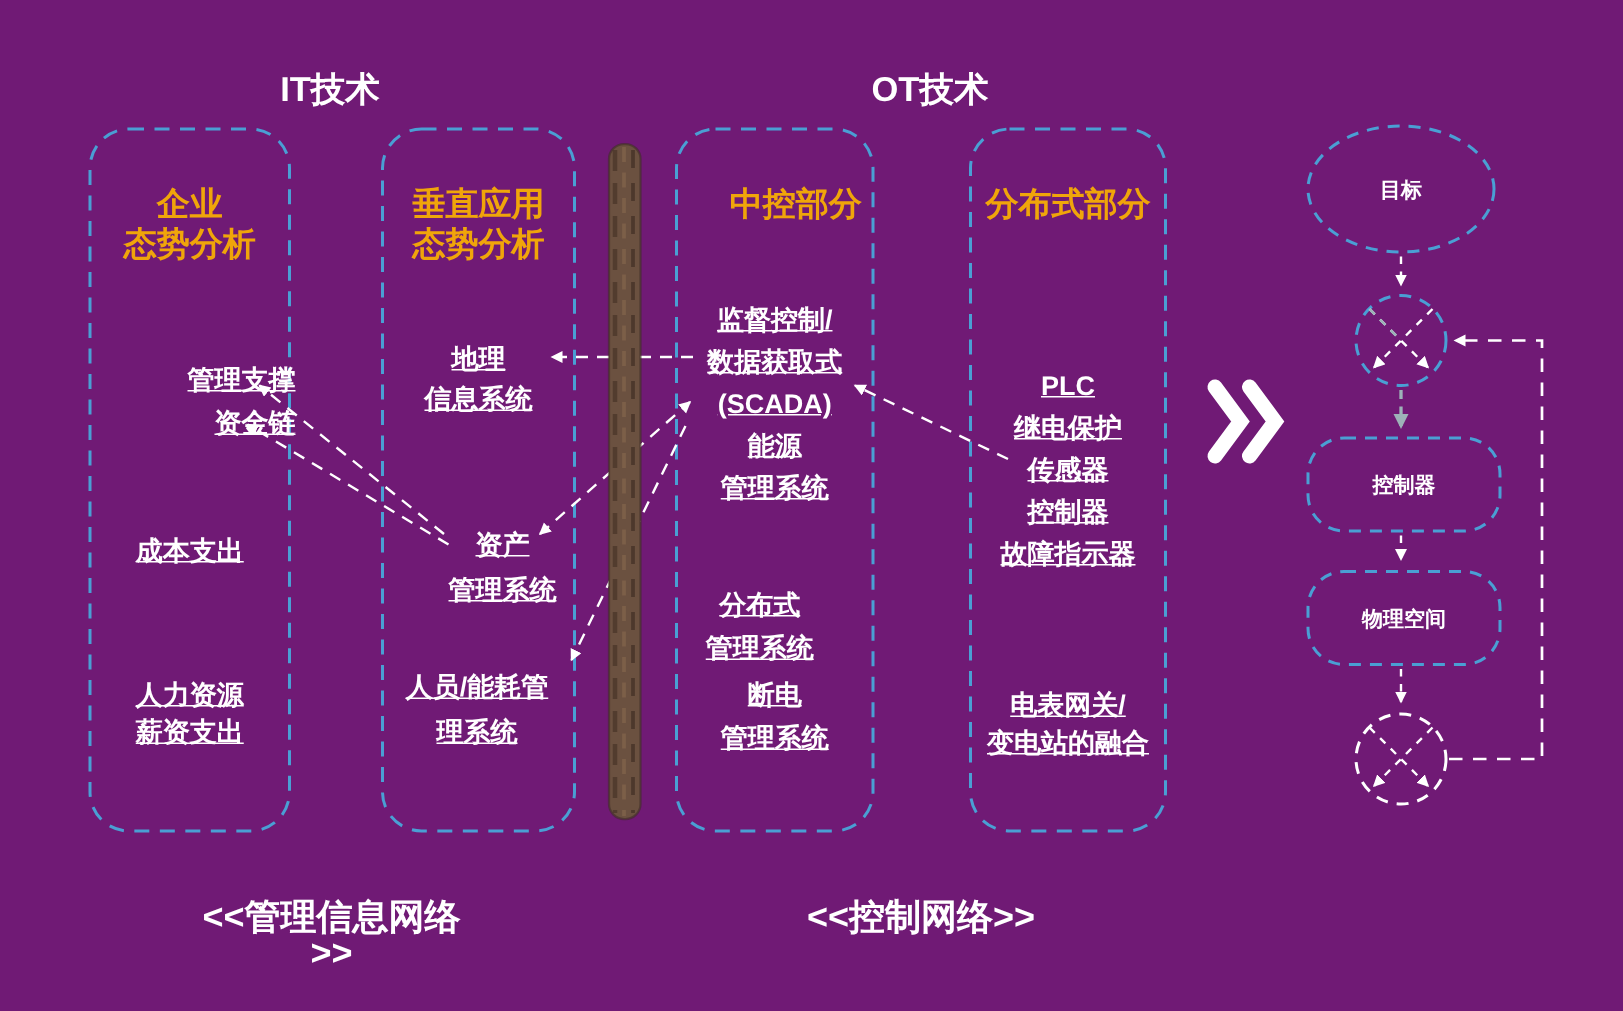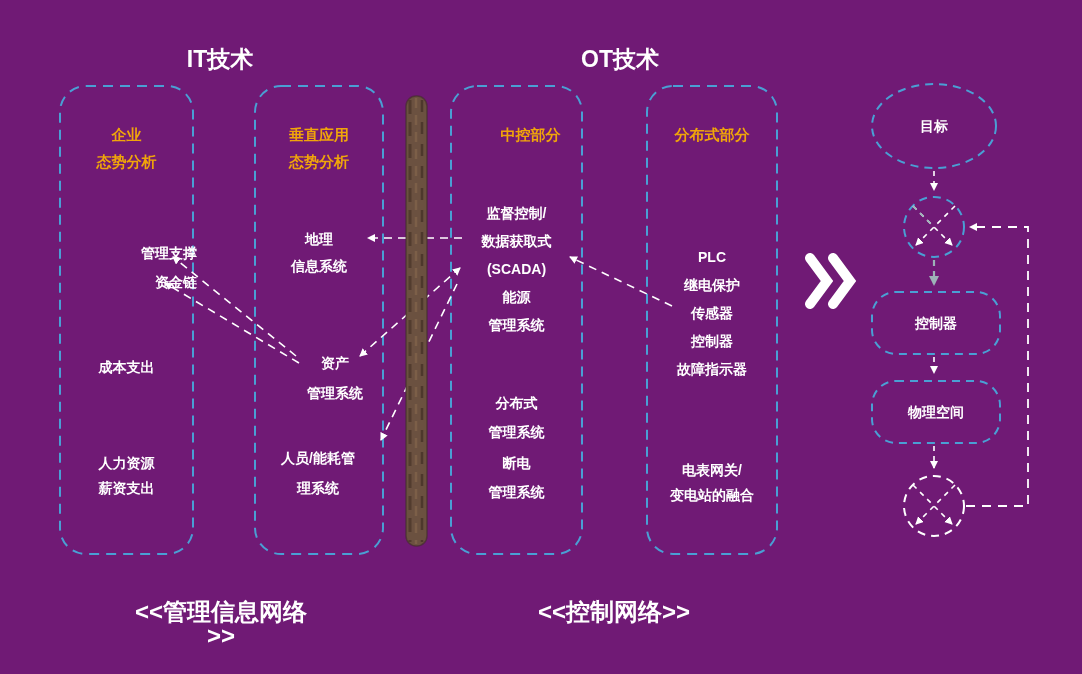--- a/index.html
+++ b/index.html
@@ -12,35 +12,35 @@
   .stage svg{position:absolute;left:0;top:0;}
   .t{
     position:absolute;color:#ffffff;font-weight:bold;text-align:center;
     white-space:pre-line;z-index:3;
   }
   .yellow{color:#f0a50a;}
   
   .tit{left:150px;top:46px;width:140px;font-size:23px;line-height:26px;}
   .tot{left:550px;top:46px;width:140px;font-size:23px;line-height:26px;}
   
-  .hd{font-size:15px;line-height:27px;font-family:Liberation Serif, serif;}
+  .hd{font-size:22px;line-height:27px;font-family:Liberation Serif, serif;}
   .h0{left:60px;top:122px;width:133px;}
   .h1{left:255px;top:122px;width:128px;}
   .h2{left:465px;top:122px;width:131px;}
   .h3{left:647px;top:122px;width:130px;}
   
-  .item{font-size:14px;}
+  .item{font-size:18px;text-decoration:underline;}
   .i10{left:56px;top:239px;width:141px;line-height:29px;text-align:right;}
   .i11{left:56px;top:357px;width:141px;line-height:20px;}
   .i12{left:56px;top:451px;width:141px;line-height:25px;}
   .i20{left:251px;top:226px;width:136px;line-height:27px;}
   .i21{left:267px;top:348px;width:136px;line-height:30px;}
   .i22{left:248px;top:443px;width:140px;line-height:30px;}
   .i30{left:447px;top:199px;width:139px;line-height:28px;}
-  .i31{left:447px;top:389px;width:139px;line-height:29px;}
+  .i31{left:437px;top:389px;width:139px;line-height:29px;}
   .i32{left:447px;top:449px;width:139px;line-height:29px;}
   .i40{left:643px;top:243px;width:138px;line-height:28px;}
   .i41{left:643px;top:458px;width:138px;line-height:25px;}
   
   .fl{font-size:14px;line-height:24px;}
   .fgoal{left:874px;top:114px;width:120px;}
   .fctrl{left:876px;top:311px;width:120px;}
   .fphys{left:876px;top:400px;width:120px;}
   
   .net{font-size:24px;line-height:24px;}

